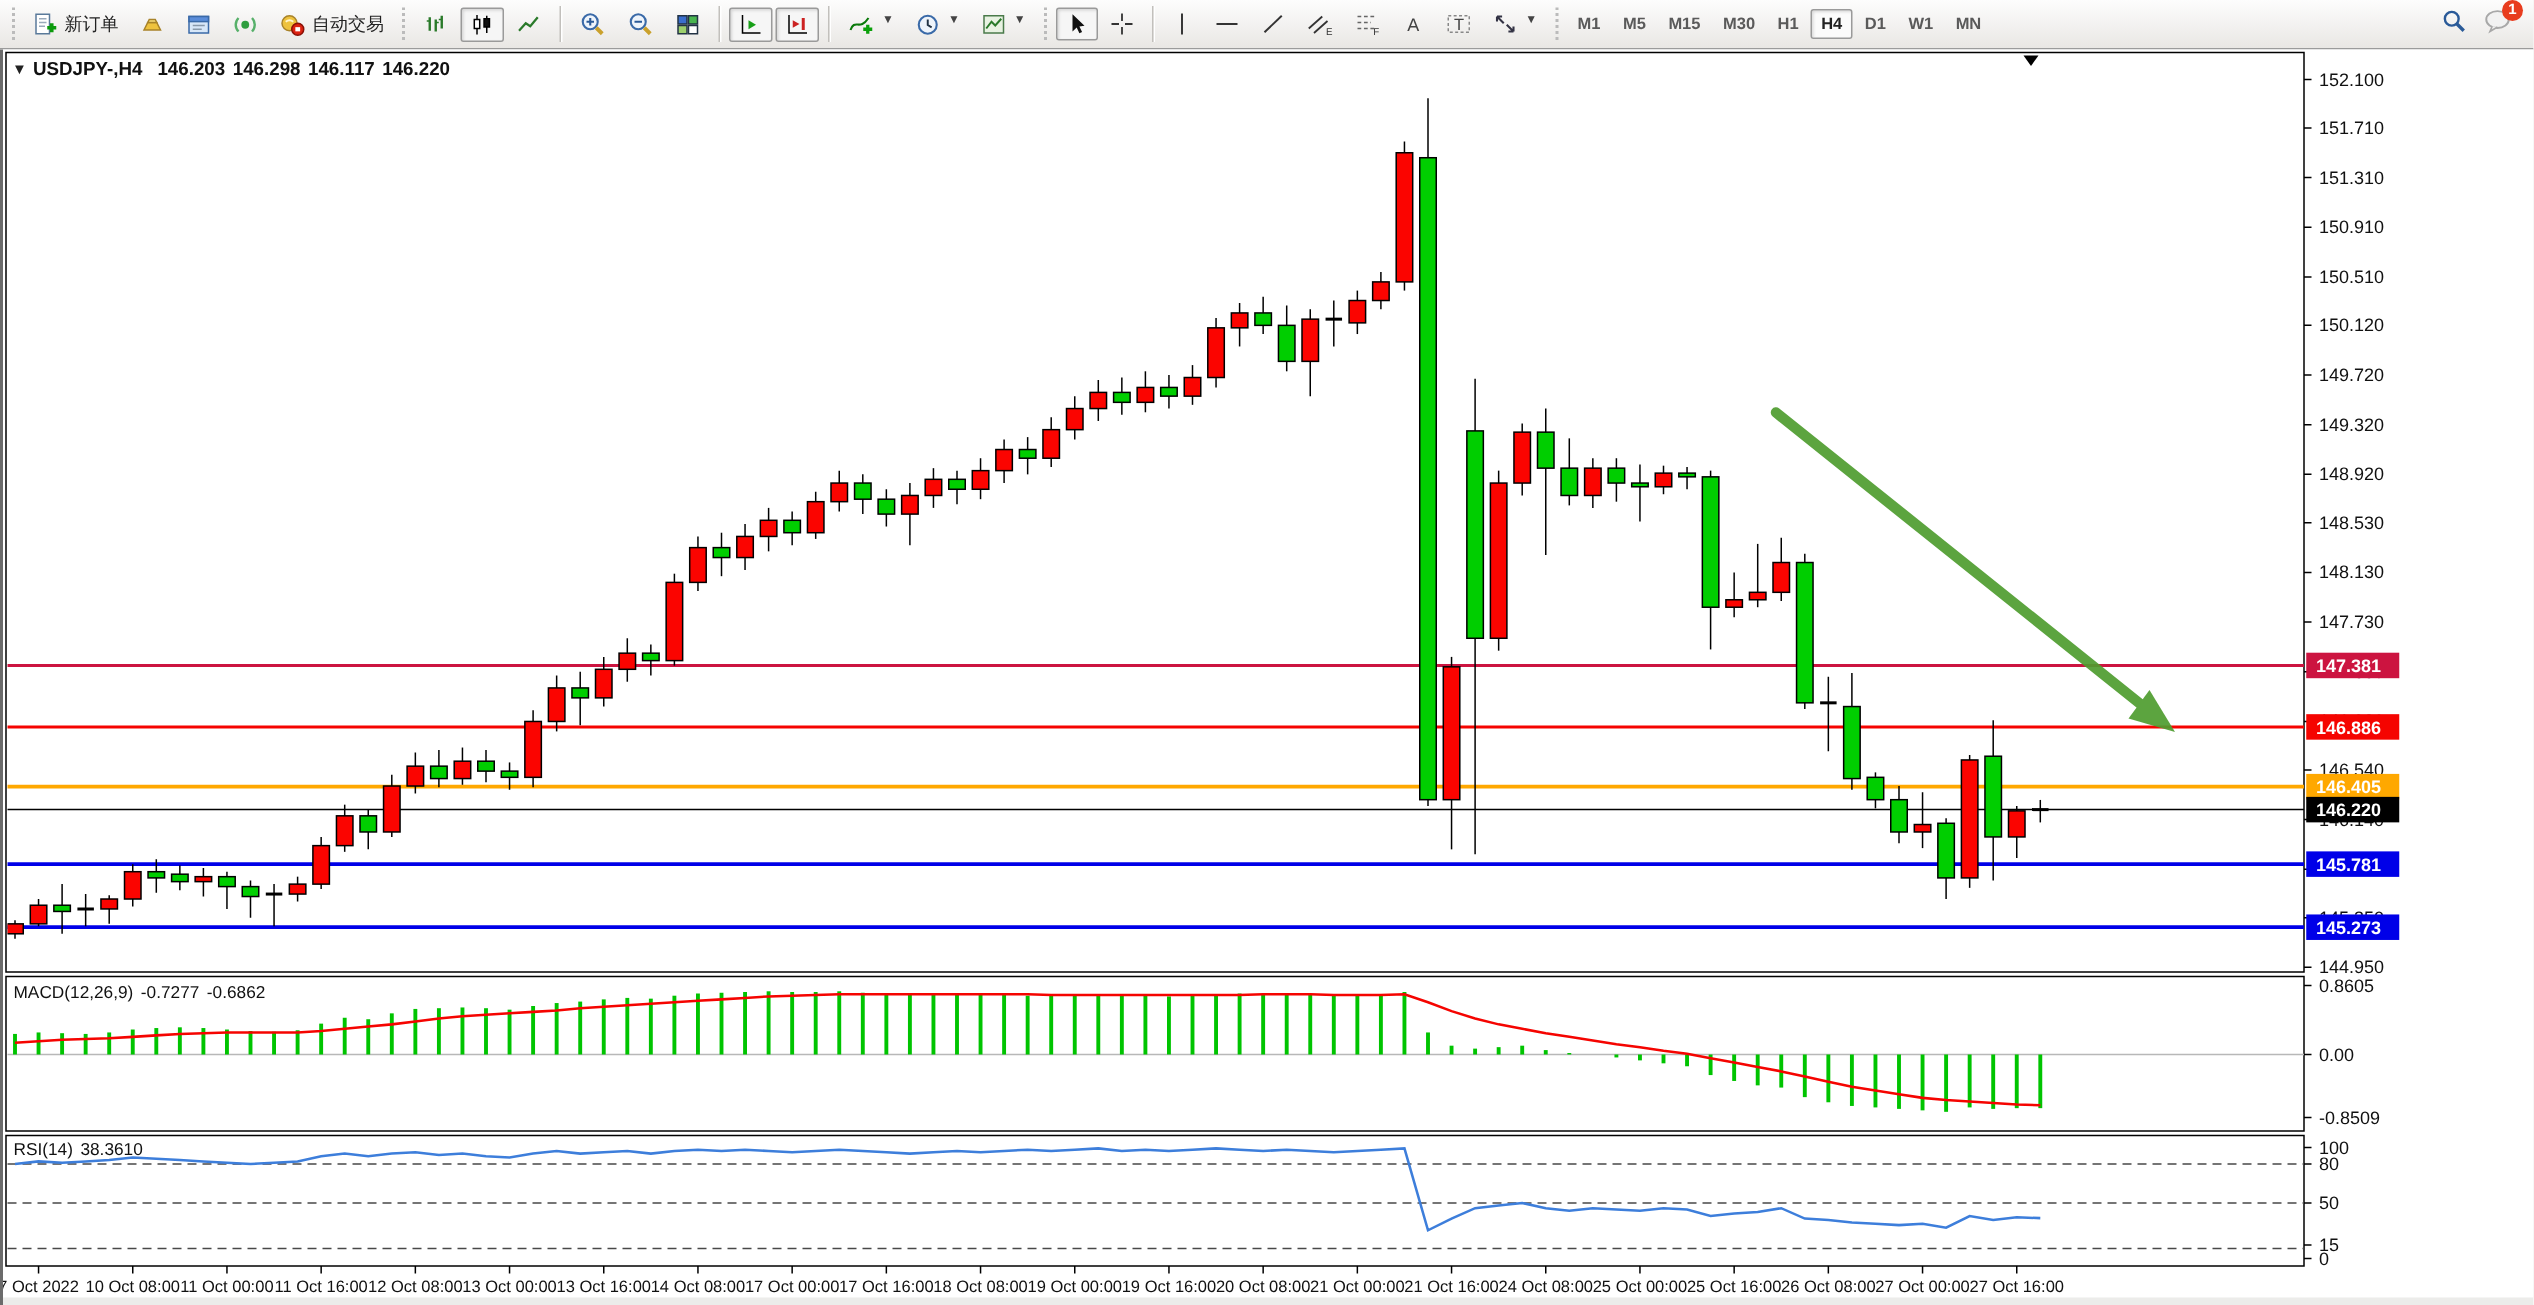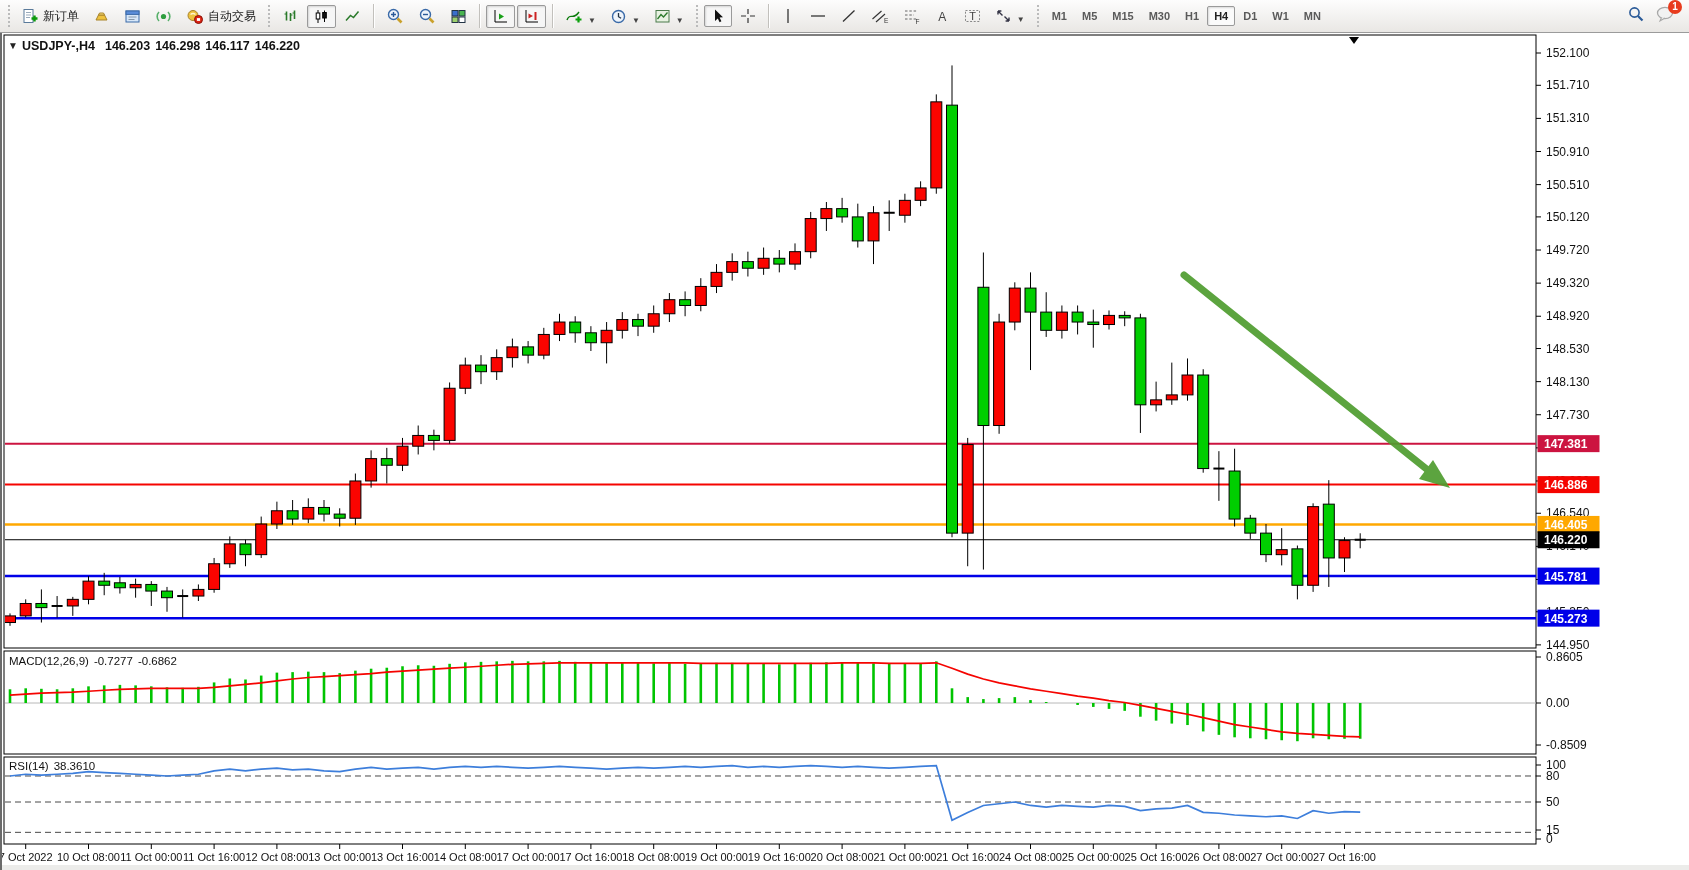--- a/index.html
+++ b/index.html
@@ -7,21 +7,21 @@
   .app { width:1689px; height:870px; position:relative; background:#fff; overflow:hidden; }
   .toolbar {
     height:33px; width:100%; display:flex; align-items:center;
     background:linear-gradient(#fdfdfd,#e9e7e4); border-bottom:1px solid #9b9b9b;
     padding:0 4px; gap:2px;
   }
   .grip { width:6px; height:22px; margin:0 2px;
     background:repeating-linear-gradient(#bbb 0 2px, transparent 2px 4px);
     background-size:2px 100%; background-repeat:no-repeat; background-position:2px 0; }
   .sep { width:1px; height:24px; background:#c2c0bc; margin:0 4px; box-shadow:1px 0 0 #fff; }
-  .tb-btn { display:flex; align-items:flex-end; gap:4px; padding:2px 5px; border:1px solid transparent;
+  .tb-btn { display:flex; align-items:flex-start; gap:4px; padding:2px 5px; border:1px solid transparent;
     border-radius:2px; font-size:12px; color:#222; white-space:nowrap; cursor:default; }
   .tb-btn.pressed { border:1px solid #9a9a9a; background:#f6f6f6; box-shadow:inset 1px 1px 2px #00000022; }
   .tb-btn svg { display:block; }
   .caret { font-size:8px; color:#444; margin-left:1px; }
   .tf-btn { font-size:11px; font-weight:bold; color:#5a5a5a; padding:3px 6px; border:1px solid transparent; border-radius:2px; }
   .tf-btn.active { border:1px solid #9a9a9a; background:#fbfbfb; box-shadow:inset 1px 1px 2px #00000022; color:#222; }
   .toolbar-right { margin-left:auto; display:flex; align-items:center; gap:10px; padding-right:10px; }
   .chat-wrap { position:relative; }
   .badge { position:absolute; top:-5px; right:-7px; background:#e83c1e; color:#fff; font-size:10px;
     font-weight:bold; border-radius:50%; width:14px; height:14px; line-height:14px; text-align:center; }

